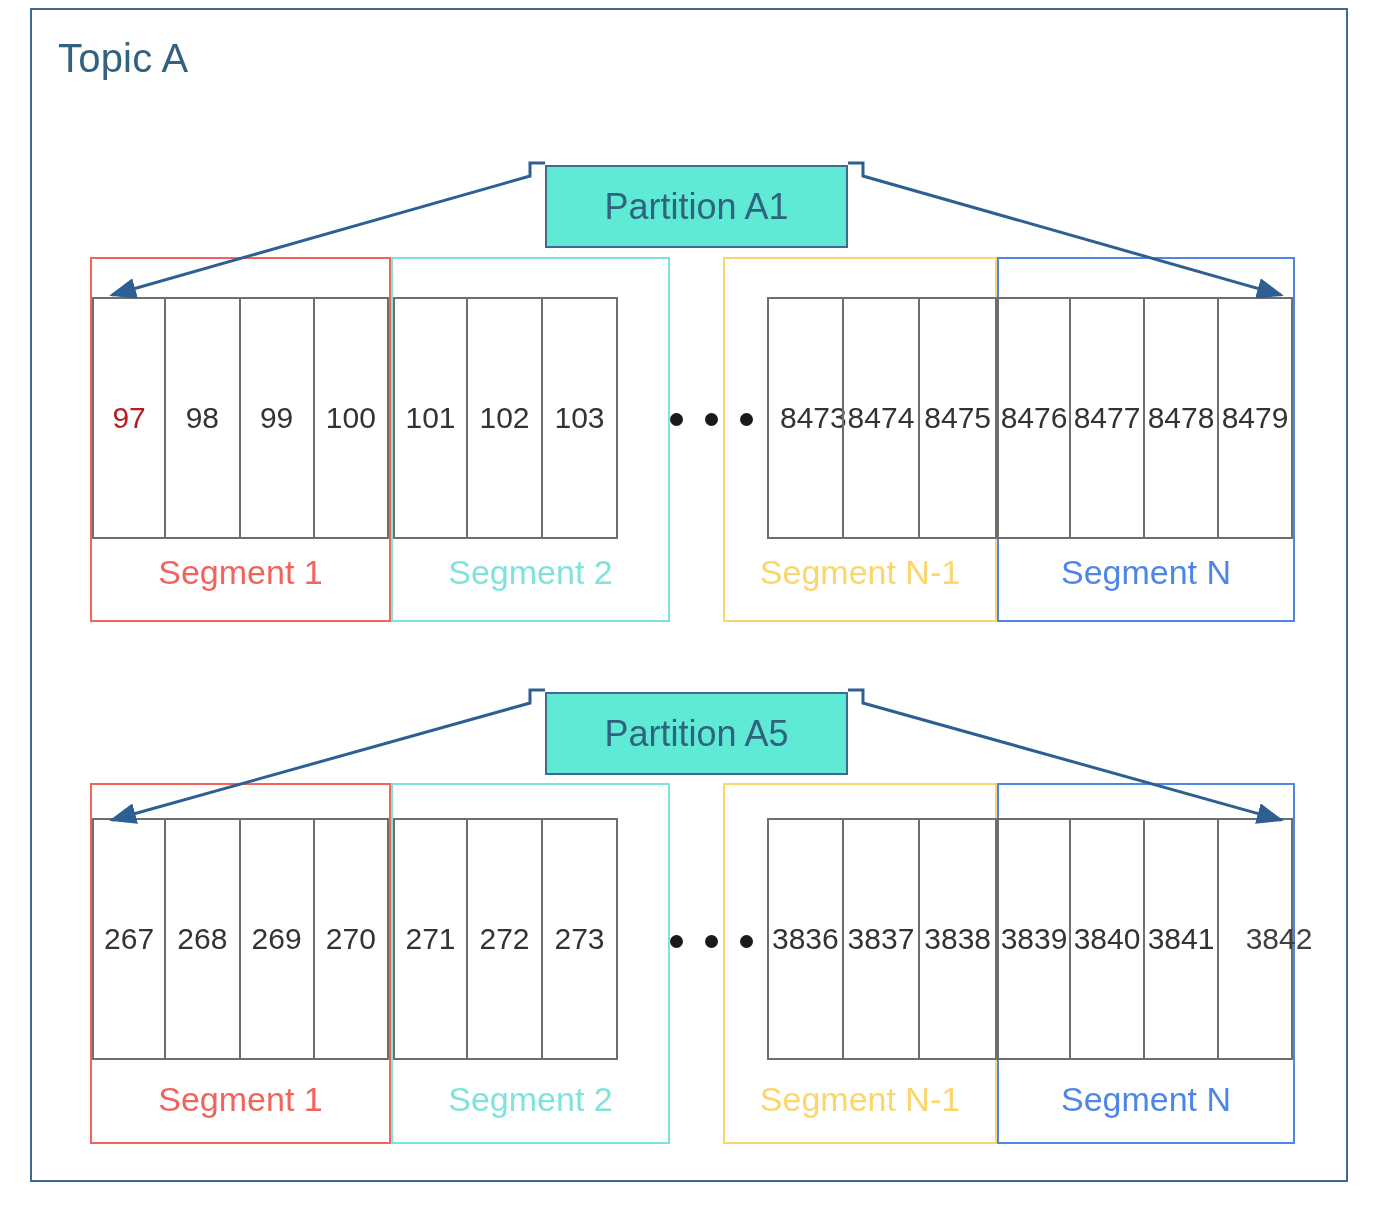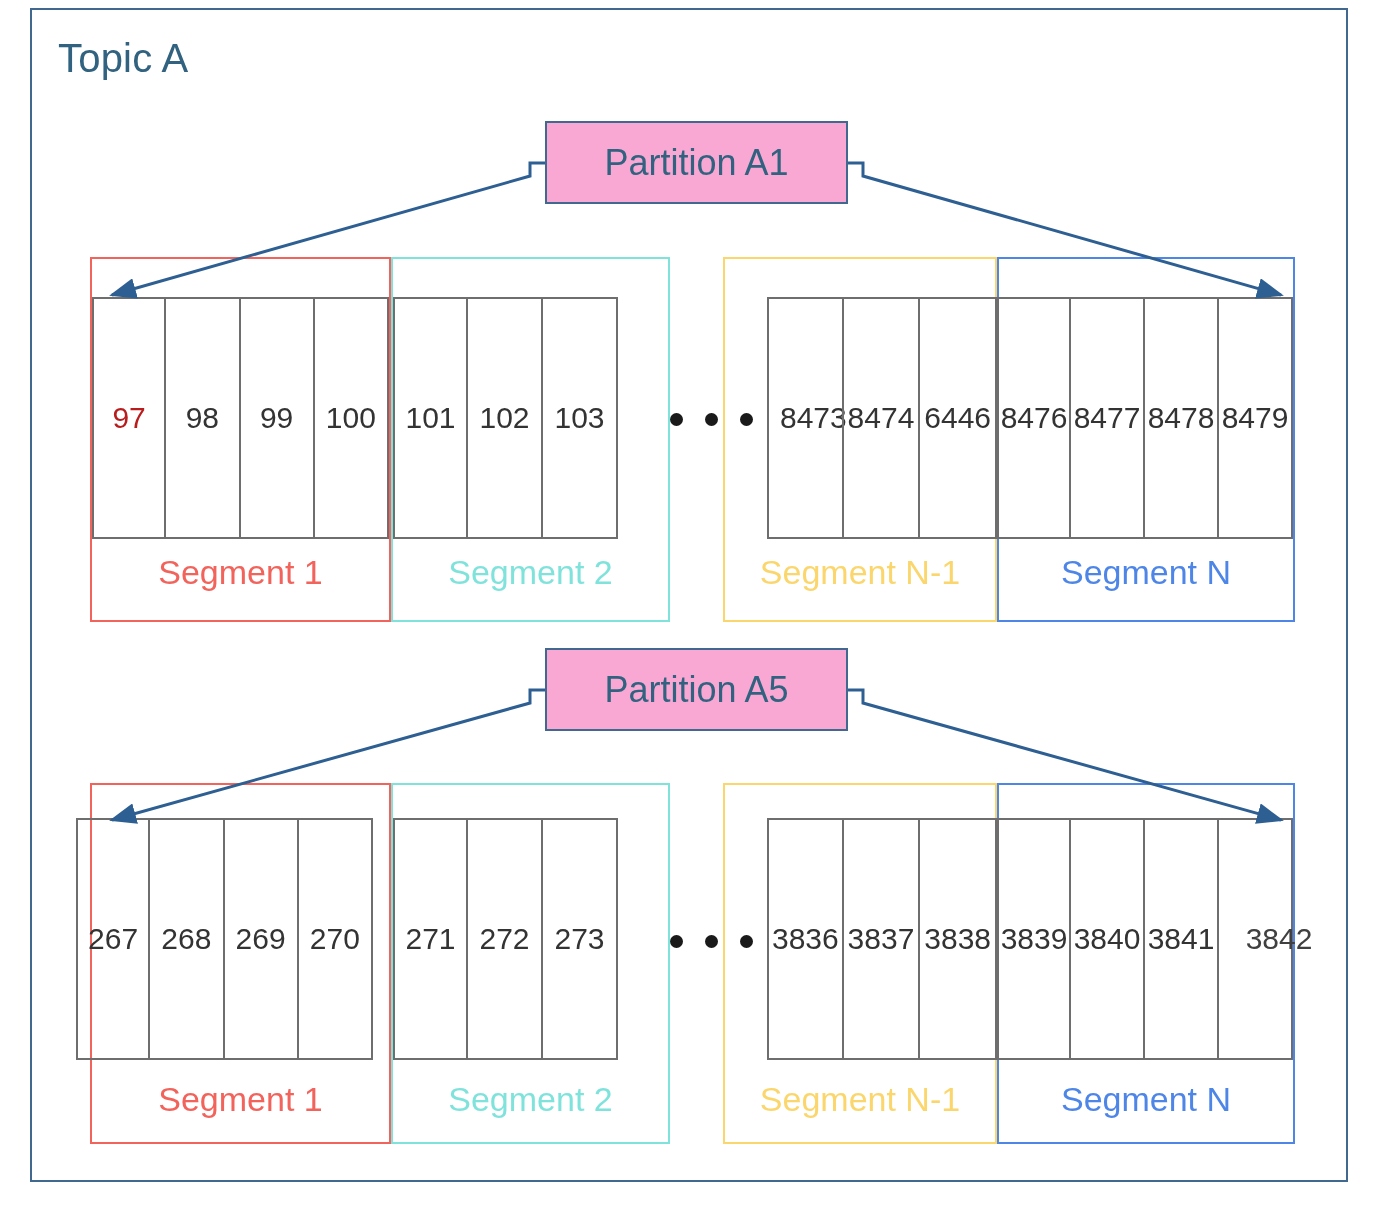--- a/index.html
+++ b/index.html
@@ -34,25 +34,26 @@
     color: #31627f;
     letter-spacing: .2px;
     white-space: nowrap;
   }
 
   
   .partition-box {
     position: absolute;
     border: 2px solid #41688f;
     box-sizing: border-box;
-    background: #f9a8d4;
+    background: #5eead4;
     display: flex;
     align-items: center;
     justify-content: center;
     z-index: 6;
+    margin-top: 44px;
   }
   .partition-label {
     font-size: 36px;
     color: #31627f;
     white-space: nowrap;
   }
   #partition-a1 { left: 545px; top: 121px; width: 303px; height: 83px; }
   #partition-a5 { left: 545px; top: 648px; width: 303px; height: 83px; }
 
   
@@ -149,40 +150,40 @@
       <div class="cells" style="left: 393px; top: 297px; width: 225px; height: 242px;">
         <div class="cell" style="width: 75px; border-color: rgb(110, 110, 110); color: rgb(51, 51, 51);">101</div>
         <div class="cell" style="width: 77px; border-color: rgb(110, 110, 110); color: rgb(51, 51, 51);">102</div>
         <div class="cell" style="width: 77px; border-color: rgb(110, 110, 110); color: rgb(51, 51, 51);">103</div>
       </div>
       <div class="segment-name" style="top: 553px; left: 391px; width: 279px; color: rgb(127, 227, 220);">Segment 2</div>
       <div class="segment-box" style="left: 723px; top: 257px; width: 274px; height: 365px; border-color: rgb(251, 214, 108);"></div>
       <div class="cells" style="left: 767px; top: 297px; width: 230px; height: 242px;">
         <div class="cell" style="width: 76.6667px; border-color: rgb(110, 110, 110); color: rgb(51, 51, 51); padding-left: 16px;">8473</div>
         <div class="cell" style="width: 78.6667px; border-color: rgb(110, 110, 110); color: rgb(51, 51, 51);">8474</div>
-        <div class="cell" style="width: 78.6667px; border-color: rgb(110, 110, 110); color: rgb(51, 51, 51);">6446</div>
+        <div class="cell" style="width: 78.6667px; border-color: rgb(110, 110, 110); color: rgb(51, 51, 51);">8475</div>
       </div>
       <div class="segment-name" style="top: 553px; left: 723px; width: 274px; color: rgb(251, 214, 108);">Segment N-1</div>
       <div class="segment-box" style="left: 997px; top: 257px; width: 298px; height: 365px; border-color: rgb(78, 134, 232);"></div>
       <div class="cells" style="left: 997px; top: 297px; width: 296px; height: 242px;">
         <div class="cell" style="width: 74px; border-color: rgb(110, 110, 110); color: rgb(51, 51, 51);">8476</div>
         <div class="cell" style="width: 76px; border-color: rgb(110, 110, 110); color: rgb(51, 51, 51);">8477</div>
         <div class="cell" style="width: 76px; border-color: rgb(110, 110, 110); color: rgb(51, 51, 51);">8478</div>
         <div class="cell" style="width: 76px; border-color: rgb(110, 110, 110); color: rgb(51, 51, 51);">8479</div>
       </div>
       <div class="segment-name" style="top: 553px; left: 997px; width: 298px; color: rgb(78, 134, 232);">Segment N</div>
       <div class="ellipsis" style="left: 670px; top: 413px;">
         <span class="dot" style="background: rgb(26, 26, 26);"></span>
         <span class="dot" style="background: rgb(26, 26, 26);"></span>
         <span class="dot" style="background: rgb(26, 26, 26);"></span>
       </div>
     </div>
     <div class="segment-row">
       <div class="segment-box" style="left: 90px; top: 783px; width: 301px; height: 361px; border-color: rgb(242, 99, 92);"></div>
-      <div class="cells" style="left: 76px; top: 818px; width: 297px; height: 242px; border-radius: 6px;">
+      <div class="cells" style="left: 92px; top: 818px; width: 297px; height: 242px; border-radius: 6px;">
         <div class="cell" style="width: 74.25px; border-color: rgb(110, 110, 110); color: rgb(51, 51, 51);">267</div>
         <div class="cell" style="width: 76.25px; border-color: rgb(110, 110, 110); color: rgb(51, 51, 51);">268</div>
         <div class="cell" style="width: 76.25px; border-color: rgb(110, 110, 110); color: rgb(51, 51, 51);">269</div>
         <div class="cell" style="width: 76.25px; border-color: rgb(110, 110, 110); color: rgb(51, 51, 51);">270</div>
       </div>
       <div class="segment-name" style="top: 1080px; left: 90px; width: 301px; color: rgb(242, 99, 92);">Segment 1</div>
       <div class="segment-box" style="left: 391px; top: 783px; width: 279px; height: 361px; border-color: rgb(127, 227, 220);"></div>
       <div class="cells" style="left: 393px; top: 818px; width: 225px; height: 242px;">
         <div class="cell" style="width: 75px; border-color: rgb(110, 110, 110); color: rgb(51, 51, 51);">271</div>
         <div class="cell" style="width: 77px; border-color: rgb(110, 110, 110); color: rgb(51, 51, 51);">272</div>

